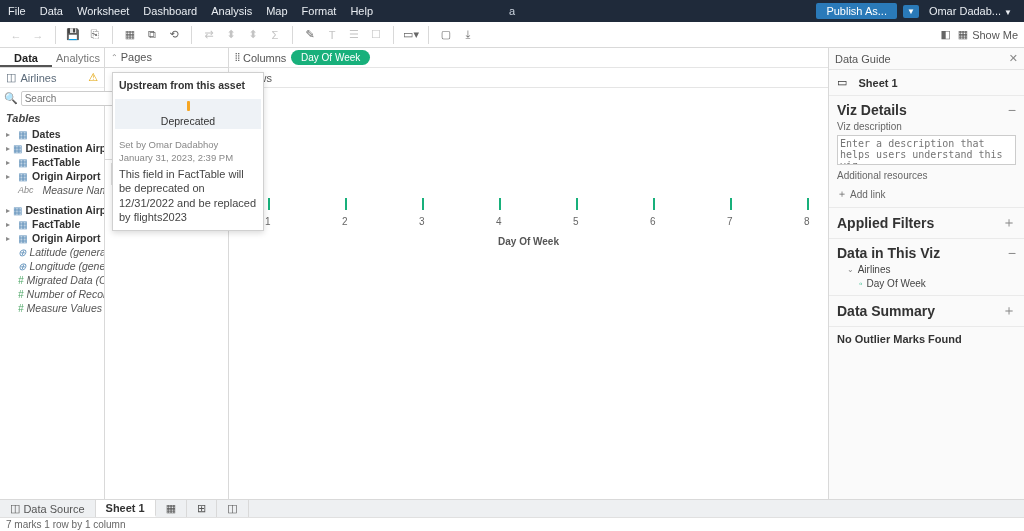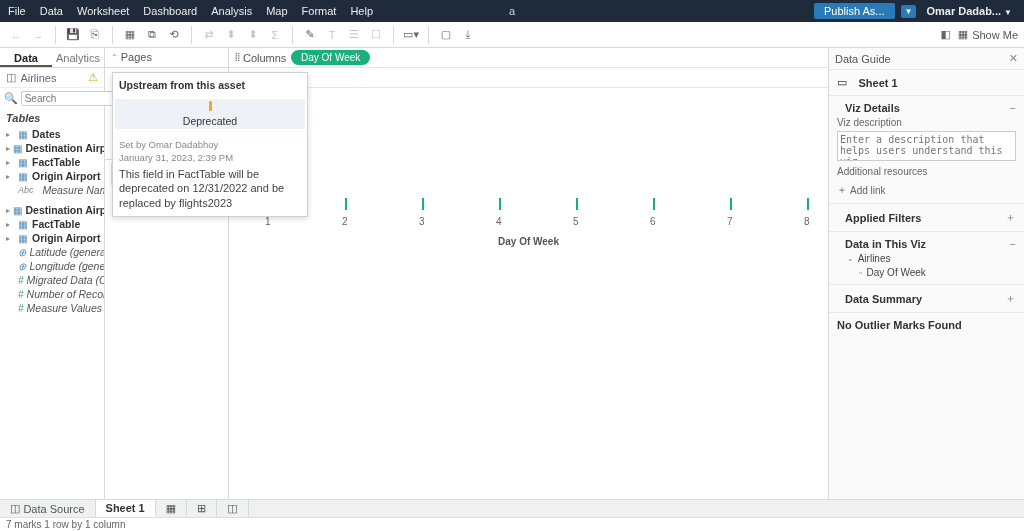--- a/index.html
+++ b/index.html
@@ -4,21 +4,21 @@
 <style>
   * { box-sizing: border-box; margin: 0; padding: 0; }
   body { font-family: -apple-system, "Segoe UI", Arial, sans-serif; font-size: 11px; color: #333; background: #fff; width: 1024px; height: 531px; overflow: hidden; }
 
   
   .menu-bar { background: #1f2a3a; color: #e9edf2; height: 22px; display: flex; align-items: center; padding: 0 8px; gap: 14px; font-size: 11px; }
   .menu-bar .title-center { position: absolute; left: 50%; transform: translateX(-50%); color: #ccd4df; }
   .menu-bar .right-group { margin-left: auto; display: flex; align-items: center; gap: 6px; }
   .publish-btn { background: #2a7ab9; color: #fff; padding: 2px 10px; border-radius: 2px; display: flex; align-items: center; gap: 4px; }
   .publish-drop { background: #2a7ab9; padding: 2px 4px; border-radius: 2px; color: #fff; font-size: 8px; }
-  .user-name { color: #e9edf2; padding: 0 4px; font-weight: bold; }
+  .user-name { color: #e9edf2; padding: 0 4px; }
 
   
   .toolbar { height: 26px; border-bottom: 1px solid #d9d9d9; display: flex; align-items: center; padding: 0 6px; gap: 2px; }
   .tb-sep { width: 1px; height: 18px; background: #d9d9d9; margin: 0 5px; }
   .tb-btn { width: 20px; height: 20px; display: flex; align-items: center; justify-content: center; color: #666; }
   .tb-btn.disabled { color: #c4c4c4; }
   .tb-spacer { flex: 1; }
   .show-me { margin-left: auto; display: flex; align-items: center; gap: 4px; color: #555; }
 
   
@@ -65,36 +65,36 @@
   .rc-body { flex:1; display:flex; align-items:center; padding-left:4px;}
   .pill-dim { background:#18b07b; color:#fff; border-radius:9px; padding:2px 10px; font-size:10px;}
   .viz { flex:1; position:relative; padding:20px 10px 10px 40px; }
   .axis-ticks { position:absolute; top:110px; left:40px; right:20px; display:flex; justify-content:space-between; }
   .tick { width:0; position:relative; }
   .tick .mark { position:absolute; left:-1px; top:0; width:2px; height:12px; background:#18b07b;}
   .tick .lbl { position:absolute; top:18px; left:-4px; font-size:10px; color:#666;}
   .axis-title { position:absolute; top:148px; left:50%; transform:translateX(-50%); font-size:10px; color:#555; font-weight:600;}
 
   
-  .popup { position:absolute; left:112px; top:72px; width:196px; background:#fff; border:1px solid #d0d0d0; box-shadow:0 2px 6px rgba(0,0,0,.15); z-index:50; padding:6px; font-size:10.5px;}
+  .popup { position:absolute; left:112px; top:72px; width:152px; background:#fff; border:1px solid #d0d0d0; box-shadow:0 2px 6px rgba(0,0,0,.15); z-index:50; padding:6px; font-size:10.5px;}
   .popup h4 { font-size:10.5px; font-weight:600; margin-bottom:4px;}
   .pf-row { display:flex; align-items:center; gap:4px; padding:2px 0;}
   .pf-row.sel { background:#eef2f6; margin:8px -4px; padding:2px 4px;flex-direction:column;}
   .orange-bar{width:3px; height:10px; background:#f6a623; border-radius:1px;}
   .teal-dot{width:7px;height:7px;border:1.5px solid #18b07b;border-radius:50%;}
   .popup .sub { color:#888; font-size:9.5px; padding-top:2px;}
   .popup .desc { color:#444; font-size:11px; padding-top:4px; line-height:1.3;}
 
   
   .right-pane { width:196px; border-left:1px solid #d9d9d9; background:#fafafa; display:flex; flex-direction:column;}
   .rp-header { display:flex; align-items:center; padding:4px 6px; border-bottom:1px solid #e5e5e5; color:#555;}
   .rp-header .x{margin-left:auto;color:#888;}
   .rp-sec { padding:6px 8px; border-bottom:1px solid #eaeaea;}
   .rp-sec-row { display:flex; align-items:center; gap:4px;}
-  .rp-sec h5 { font-size:11px; font-weight:600; color:#333; display:flex; align-items:center;margin-left:8px;}
+  .rp-sec h5 { font-size:14px; font-weight:600; color:#333; display:flex; align-items:center;}
   .rp-sec h5 .tog{margin-left:auto; color:#888; font-weight:400;}
   .rp-sub { font-size:10px; color:#666; padding:3px 0;}
   .rp-textarea { width:100%; height:30px; border:1px solid #ccc; font-size:10px; color:#999; padding:2px; resize:none;}
   .rp-link { color:#666; font-size:10px; display:flex; align-items:center; gap:3px; padding-top:3px;}
   .rp-item { display:flex; align-items:center; gap:4px; padding:3px 0 0 10px; font-size:10px; color:#444;}
   .chev{font-size:8px;color:#888;}
 </style>
 </head>
 <body>
 

